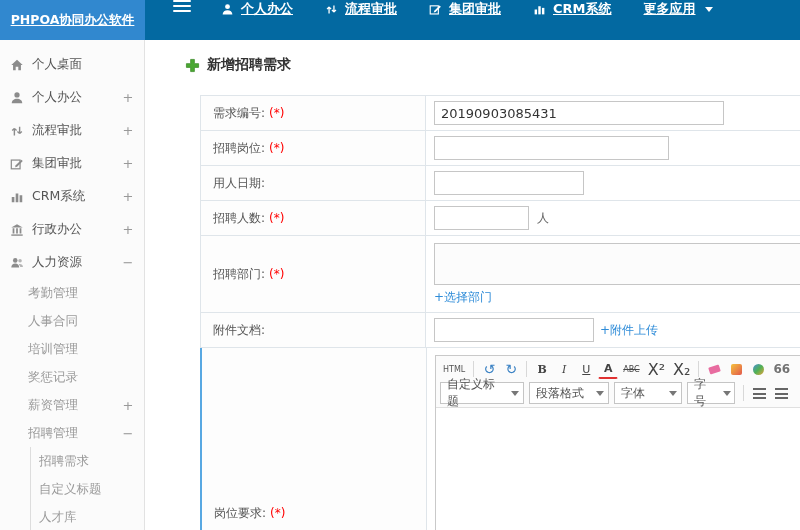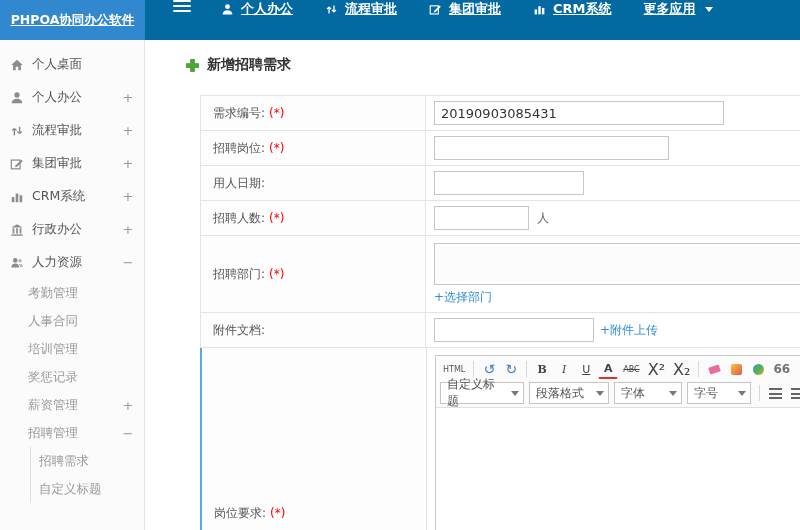--- a/index.html
+++ b/index.html
@@ -74,21 +74,21 @@
   .i-eraser{width:11px;height:7px;background:#e86ca0;transform:rotate(-18deg);border-radius:1px;}
   .i-paint{width:11px;height:11px;background:linear-gradient(135deg,#f5c23c 0%,#e2574c 100%);border-radius:2px;}
   .i-palette{width:11px;height:11px;background:linear-gradient(135deg,#4a90d9 0%,#50b154 50%,#e8a33d 100%);border-radius:6px;}
   .t-quote{color:#737373;font-weight:bold;font-size:12px;}
   .t-table{color:#b05a52;font-size:13px;}
   .tsel{height:22px;border:1px solid #c5c5c5;background:#fff;display:flex;align-items:center;
     justify-content:space-between;padding:0 4px 0 6px;font-size:12px;color:#555;
     cursor:pointer;box-sizing:border-box;margin-right:3px;}
   .tsel .dcaret{width:0;height:0;border-left:4px solid transparent;border-right:4px solid transparent;
     border-top:5px solid #777;margin-left:5px;}
-  .w1{width:84px;}.w2{width:80px;}.w3{width:68px;}.w4{width:64px;gap:12px;}
+  .w1{width:84px;}.w2{width:80px;}.w3{width:68px;}.w4{width:48px;gap:12px;}
   .align-icon{display:inline-block;width:13px;height:11px;
     background:repeating-linear-gradient(to bottom,#666 0 2px,transparent 2px 4.5px);}
   .ed-body{height:255px;background:#fff;}
 </style>
 </head>
 <body>
 
 <header class="topbar">
   <div class="logo">PHPOA协同办公软件</div>
   <div class="hamburger">
@@ -217,20 +217,23 @@
       <div class="side-item">
         <span class="slabel">招聘管理</span>
         <span class="stoggle">−</span>
       </div>
       <div class="side-sub2">
         <div class="side-item">
           <span class="slabel">招聘需求</span>
         </div>
         <div class="side-item">
           <span class="slabel">自定义标题</span>
+        </div>
+        <div class="side-item">
+          <span class="slabel">人才库</span>
         </div>
       </div>
     </div>
   </aside>
 
   <main class="main">
     <div class="page-title">
       <svg width="15" height="15" viewBox="0 0 16 16">
           <path d="M6 1.5h4v4.5h4.5v4H10v4.5H6V10H1.5V6H6z" fill="#4aa832" stroke="#3a8a27" stroke-width="0.8"></path>
         </svg>

